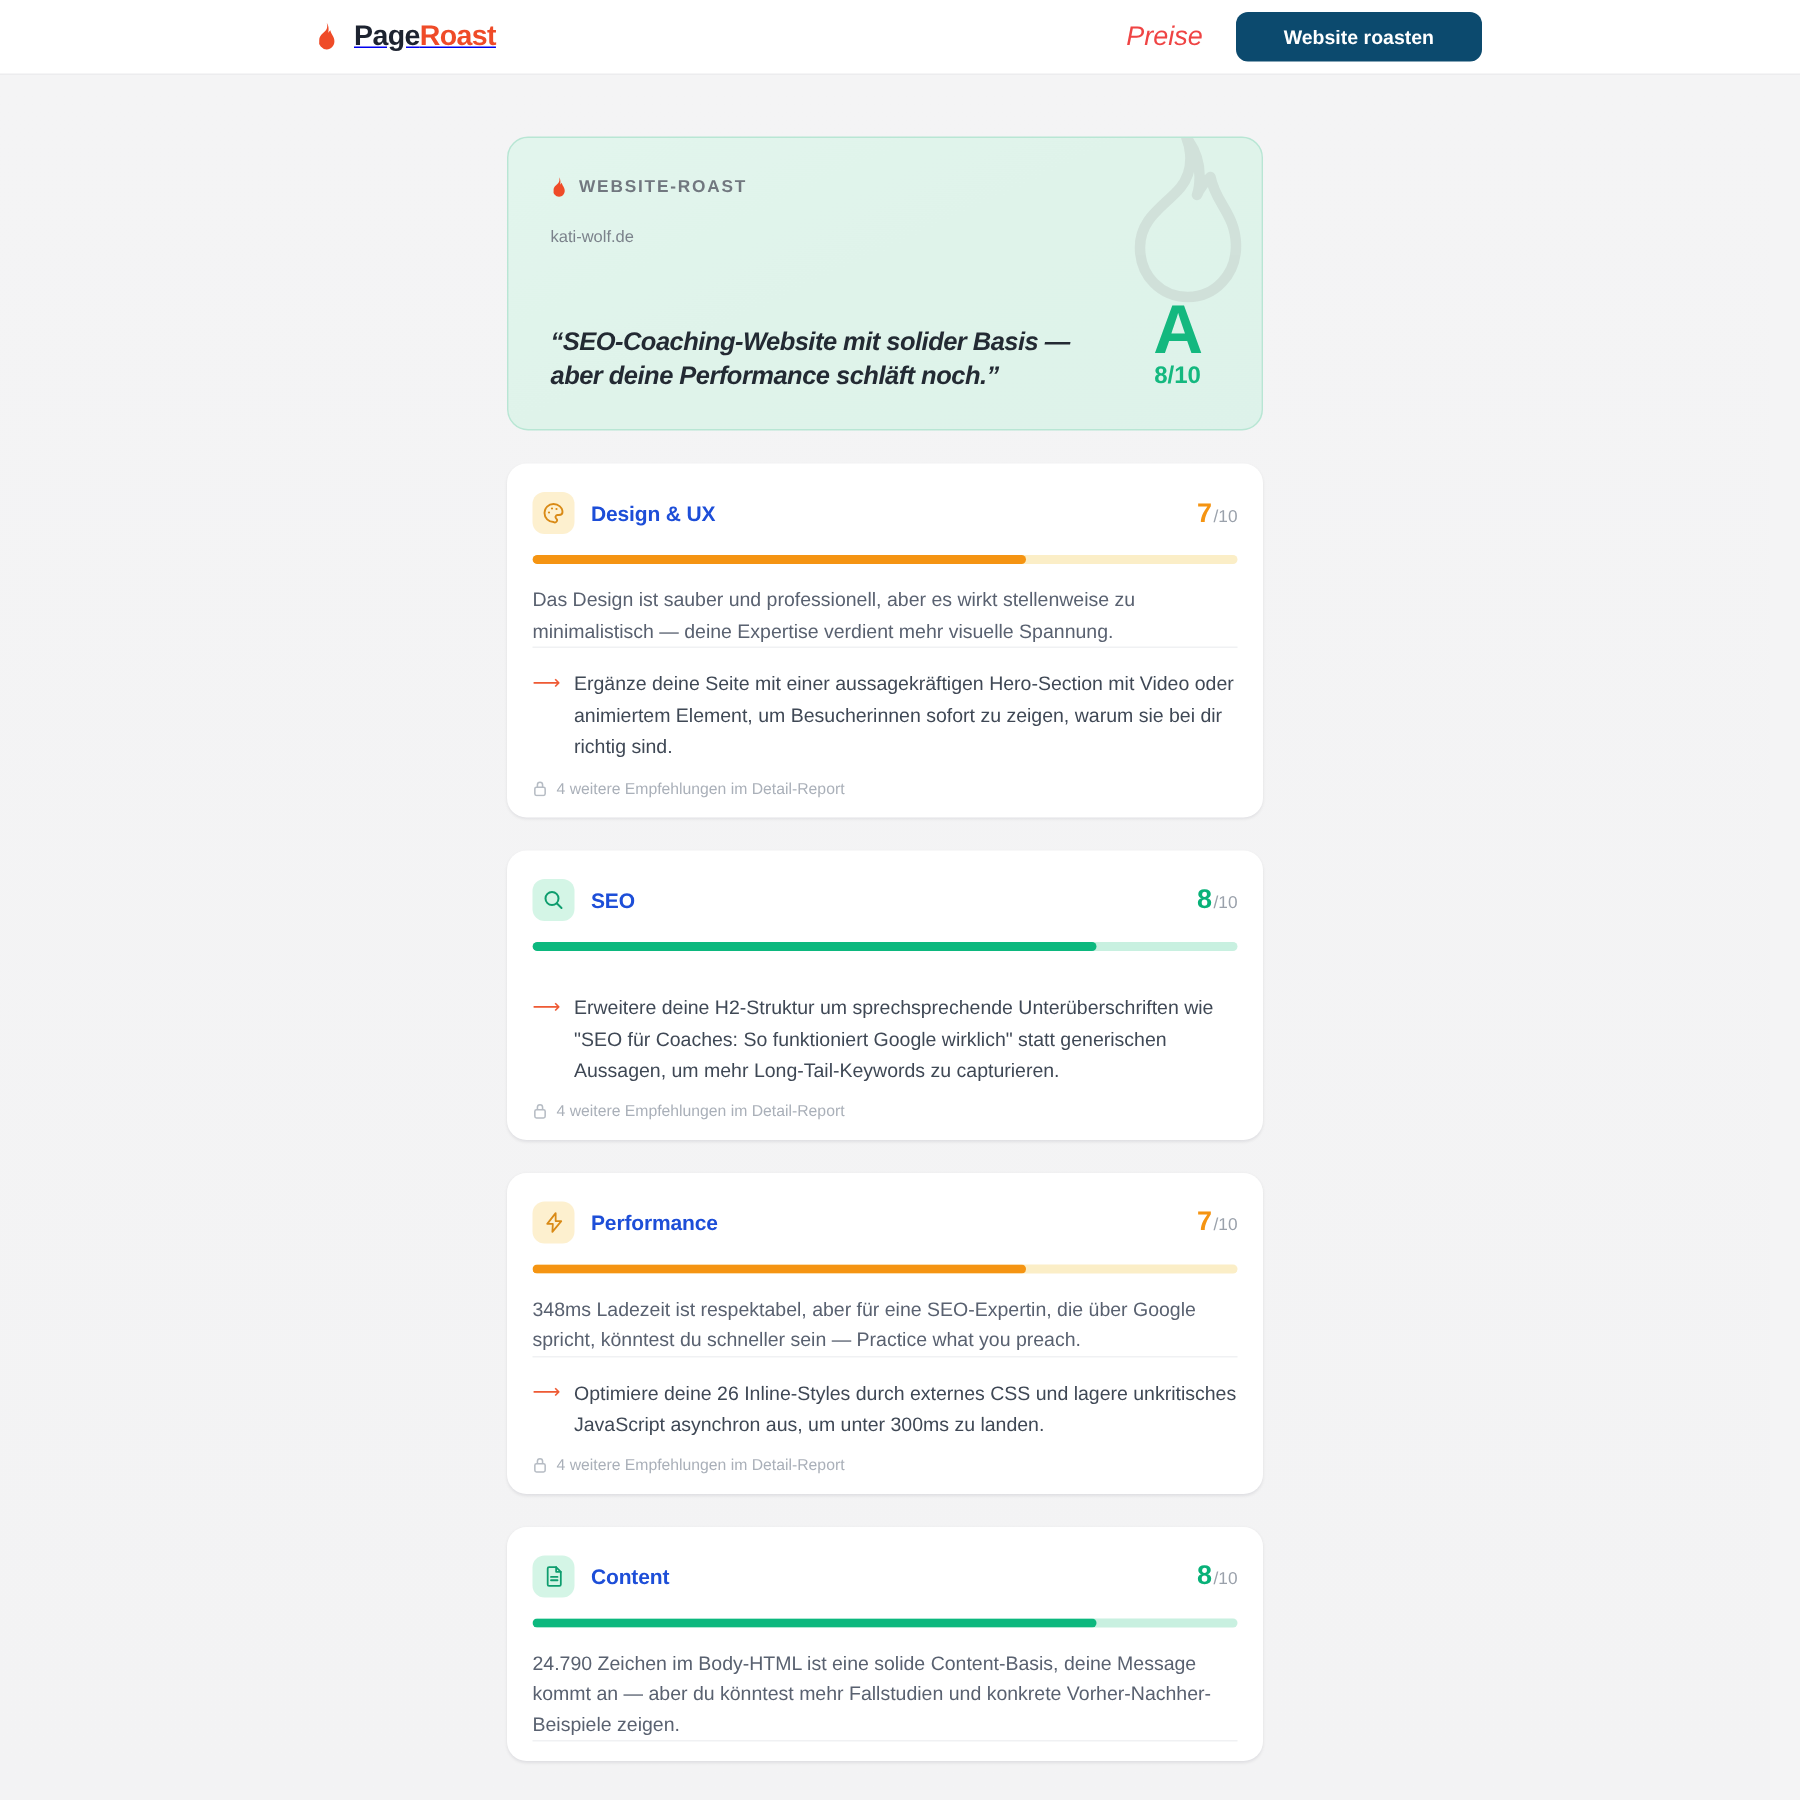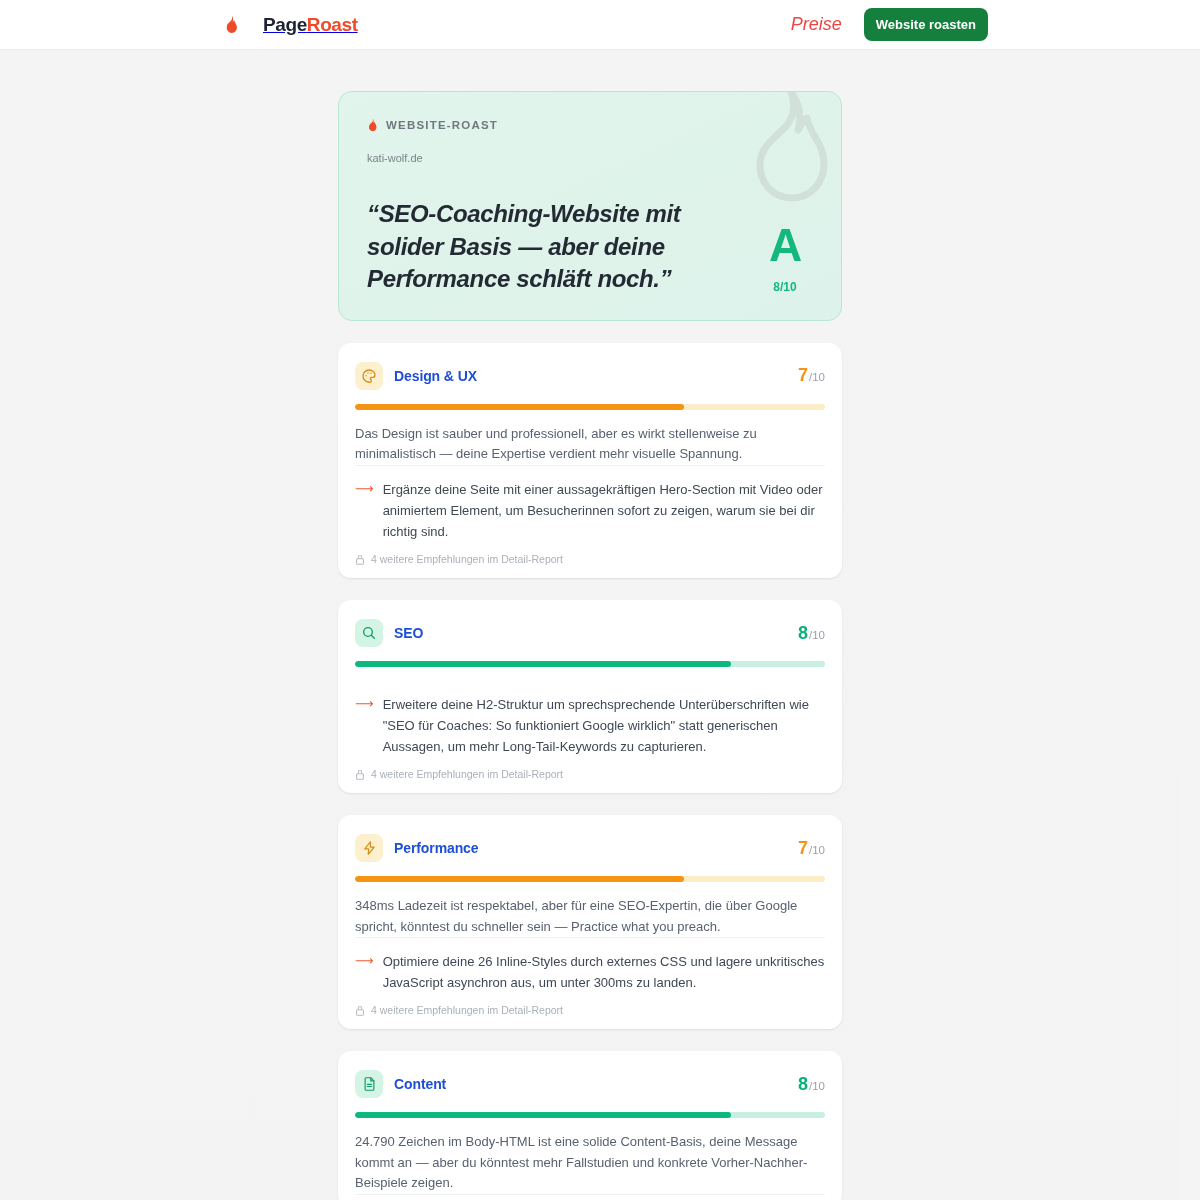--- a/index.html
+++ b/index.html
@@ -22,24 +22,24 @@
   .topbar {
     height: 50px;
     background: #ffffff;
     border-bottom: 1px solid #ececee;
     display: flex;
     align-items: center;
     position: relative;
   }
   .brand {
     position: absolute;
-    left: 224px;
-    display: flex;
-    align-items: center;
-    gap: 24px;
+    left: 210px;
+    display: flex;
+    align-items: center;
+    gap: 11px;
     text-align: center;
   }
   .brand-flame { width: 15px; height: 19px; display: block; }
   .brand-text {
     font-size: 19px;
     font-weight: bold;
     letter-spacing: -0.4px;
     white-space: nowrap;
   }
   .brand-text .b1 { color: #1d2330; }
@@ -53,27 +53,27 @@
     gap: 22px;
   }
   .nav-link {
     font-size: 18px;
     color: #ef4444;
     text-decoration: none;
     white-space: nowrap;
     font-style: italic;
   }
   .cta-button {
-    background: #15803d;
+    background: #0c4a6e;
     color: #ffffff;
     font-size: 13px;
     font-weight: bold;
     border: none;
     border-radius: 8px;
-    padding: 9px 12px;
+    padding: 9px 32px;
     cursor: pointer;
     white-space: nowrap;
     font-family: inherit;
   }
 
   
   .page {
     width: 1180px;
     height: 1150px;
     background: linear-gradient(180deg, #f4f4f5 0%, #f3f3f4 100%);
@@ -124,45 +124,45 @@
   }
   .hero-quote-row {
     display: flex;
     align-items: flex-end;
     justify-content: space-between;
     gap: 16px;
     position: relative;
     z-index: 2;
   }
   .hero-quote {
-    font-size: 24px;
+    font-size: 17px;
     font-weight: bold;
     font-style: italic;
     line-height: 1.36;
     letter-spacing: -0.35px;
     color: #232a33;
     max-width: 372px;
   }
   .hero-grade-wrap {
     text-align: center;
     padding-bottom: 2px;
     min-width: 56px;
   }
   .hero-grade {
     font-size: 46px;
     font-weight: bold;
     line-height: 0.92;
     color: #14b87f;
     letter-spacing: -1px;
   }
   .hero-score {
-    font-size: 12px;
+    font-size: 16px;
     font-weight: bold;
     color: #14b87f;
-    margin-top: 14px;
+    margin-top: 2px;
   }
 
   
   .cards { margin-top: 22px; }
   .card {
     background: #ffffff;
     border-radius: 13px;
     padding: 19px 17px 13px 17px;
     margin-bottom: 22px;
     box-shadow: 0 1px 2px rgba(16, 24, 40, 0.05),

